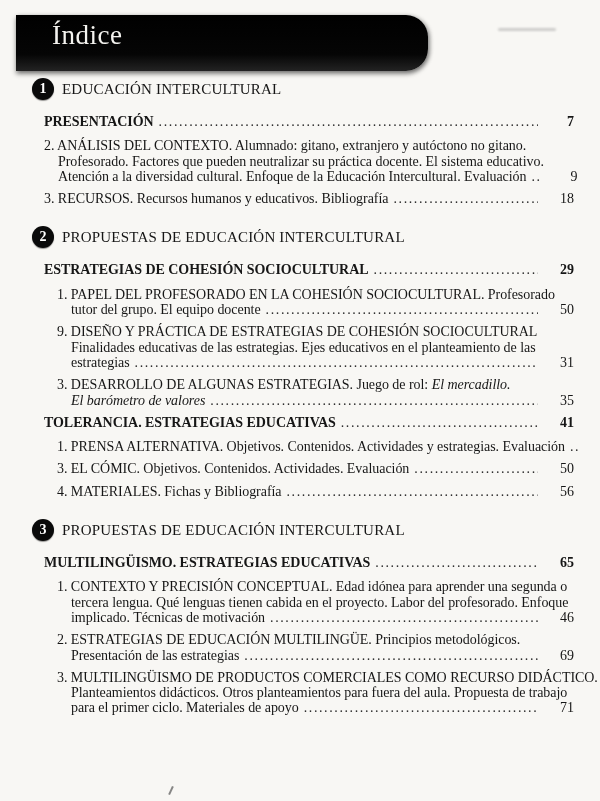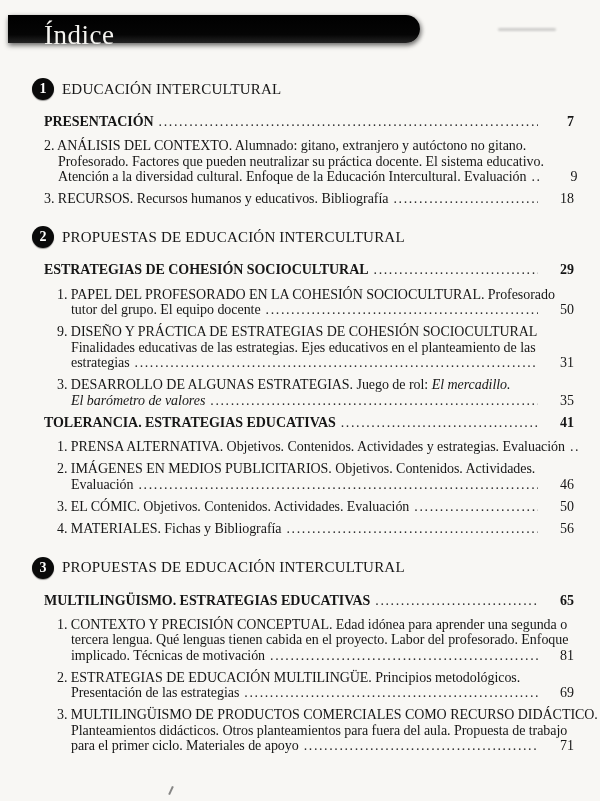--- a/index.html
+++ b/index.html
@@ -8,22 +8,22 @@
     background:#f8f7f4;
     font-family:"Liberation Serif", serif;
     color:#161616;
     position:relative;
     overflow:hidden;
   }
   .page { position:absolute; inset:0; }
 
   
   .titlebar {
-    position:absolute; top:15px; left:8px;
-    width:412px; height:28px;
+    position:absolute; top:15px; left:16px;
+    width:412px; height:56px;
     background:linear-gradient(180deg,#000 0%,#050505 70%,#232323 100%);
     border-radius:0 22px 22px 0;
     box-shadow:0 3px 5px rgba(0,0,0,.40), 2px 1px 4px rgba(0,0,0,.30);
   }
   .titletext {
     position:absolute; left:36px; top:5px;
     color:#f4f3ef; font-size:27px; letter-spacing:.5px;
     font-weight:400;
   }
 
@@ -151,28 +151,20 @@
           </div>
         </div>
         <div class="entry ind1">
           <div class="eline lline">
             <span class="ltext">1. PRENSA ALTERNATIVA. Objetivos. Contenidos. Actividades y estrategias. Evaluación</span>
             <span class="leader"></span>
             <span class="pageno">42</span>
           </div>
         </div>
         <div class="entry ind1">
-          <div class="eline">2. IMÁGENES EN MEDIOS PUBLICITARIOS. Objetivos. Contenidos. Actividades.</div>
-          <div class="eline cont lline">
-            <span class="ltext">Evaluación</span>
-            <span class="leader"></span>
-            <span class="pageno">46</span>
-          </div>
-        </div>
-        <div class="entry ind1">
           <div class="eline lline">
             <span class="ltext">3. EL CÓMIC. Objetivos. Contenidos. Actividades. Evaluación</span>
             <span class="leader"></span>
             <span class="pageno">50</span>
           </div>
         </div>
         <div class="entry ind1">
           <div class="eline lline">
             <span class="ltext">4. MATERIALES. Fichas y Bibliografía</span>
             <span class="leader"></span>
@@ -191,21 +183,21 @@
             <span class="leader"></span>
             <span class="pageno">65</span>
           </div>
         </div>
         <div class="entry ind1">
           <div class="eline">1. CONTEXTO Y PRECISIÓN CONCEPTUAL. Edad idónea para aprender una segunda o</div>
           <div class="eline cont">tercera lengua. Qué lenguas tienen cabida en el proyecto. Labor del profesorado. Enfoque</div>
           <div class="eline cont lline">
             <span class="ltext">implicado. Técnicas de motivación</span>
             <span class="leader"></span>
-            <span class="pageno">81</span>
+            <span class="pageno">46</span>
           </div>
         </div>
         <div class="entry ind1">
           <div class="eline">2. ESTRATEGIAS DE EDUCACIÓN MULTILINGÜE. Principios metodológicos.</div>
           <div class="eline cont lline">
             <span class="ltext">Presentación de las estrategias</span>
             <span class="leader"></span>
             <span class="pageno">69</span>
           </div>
         </div>

